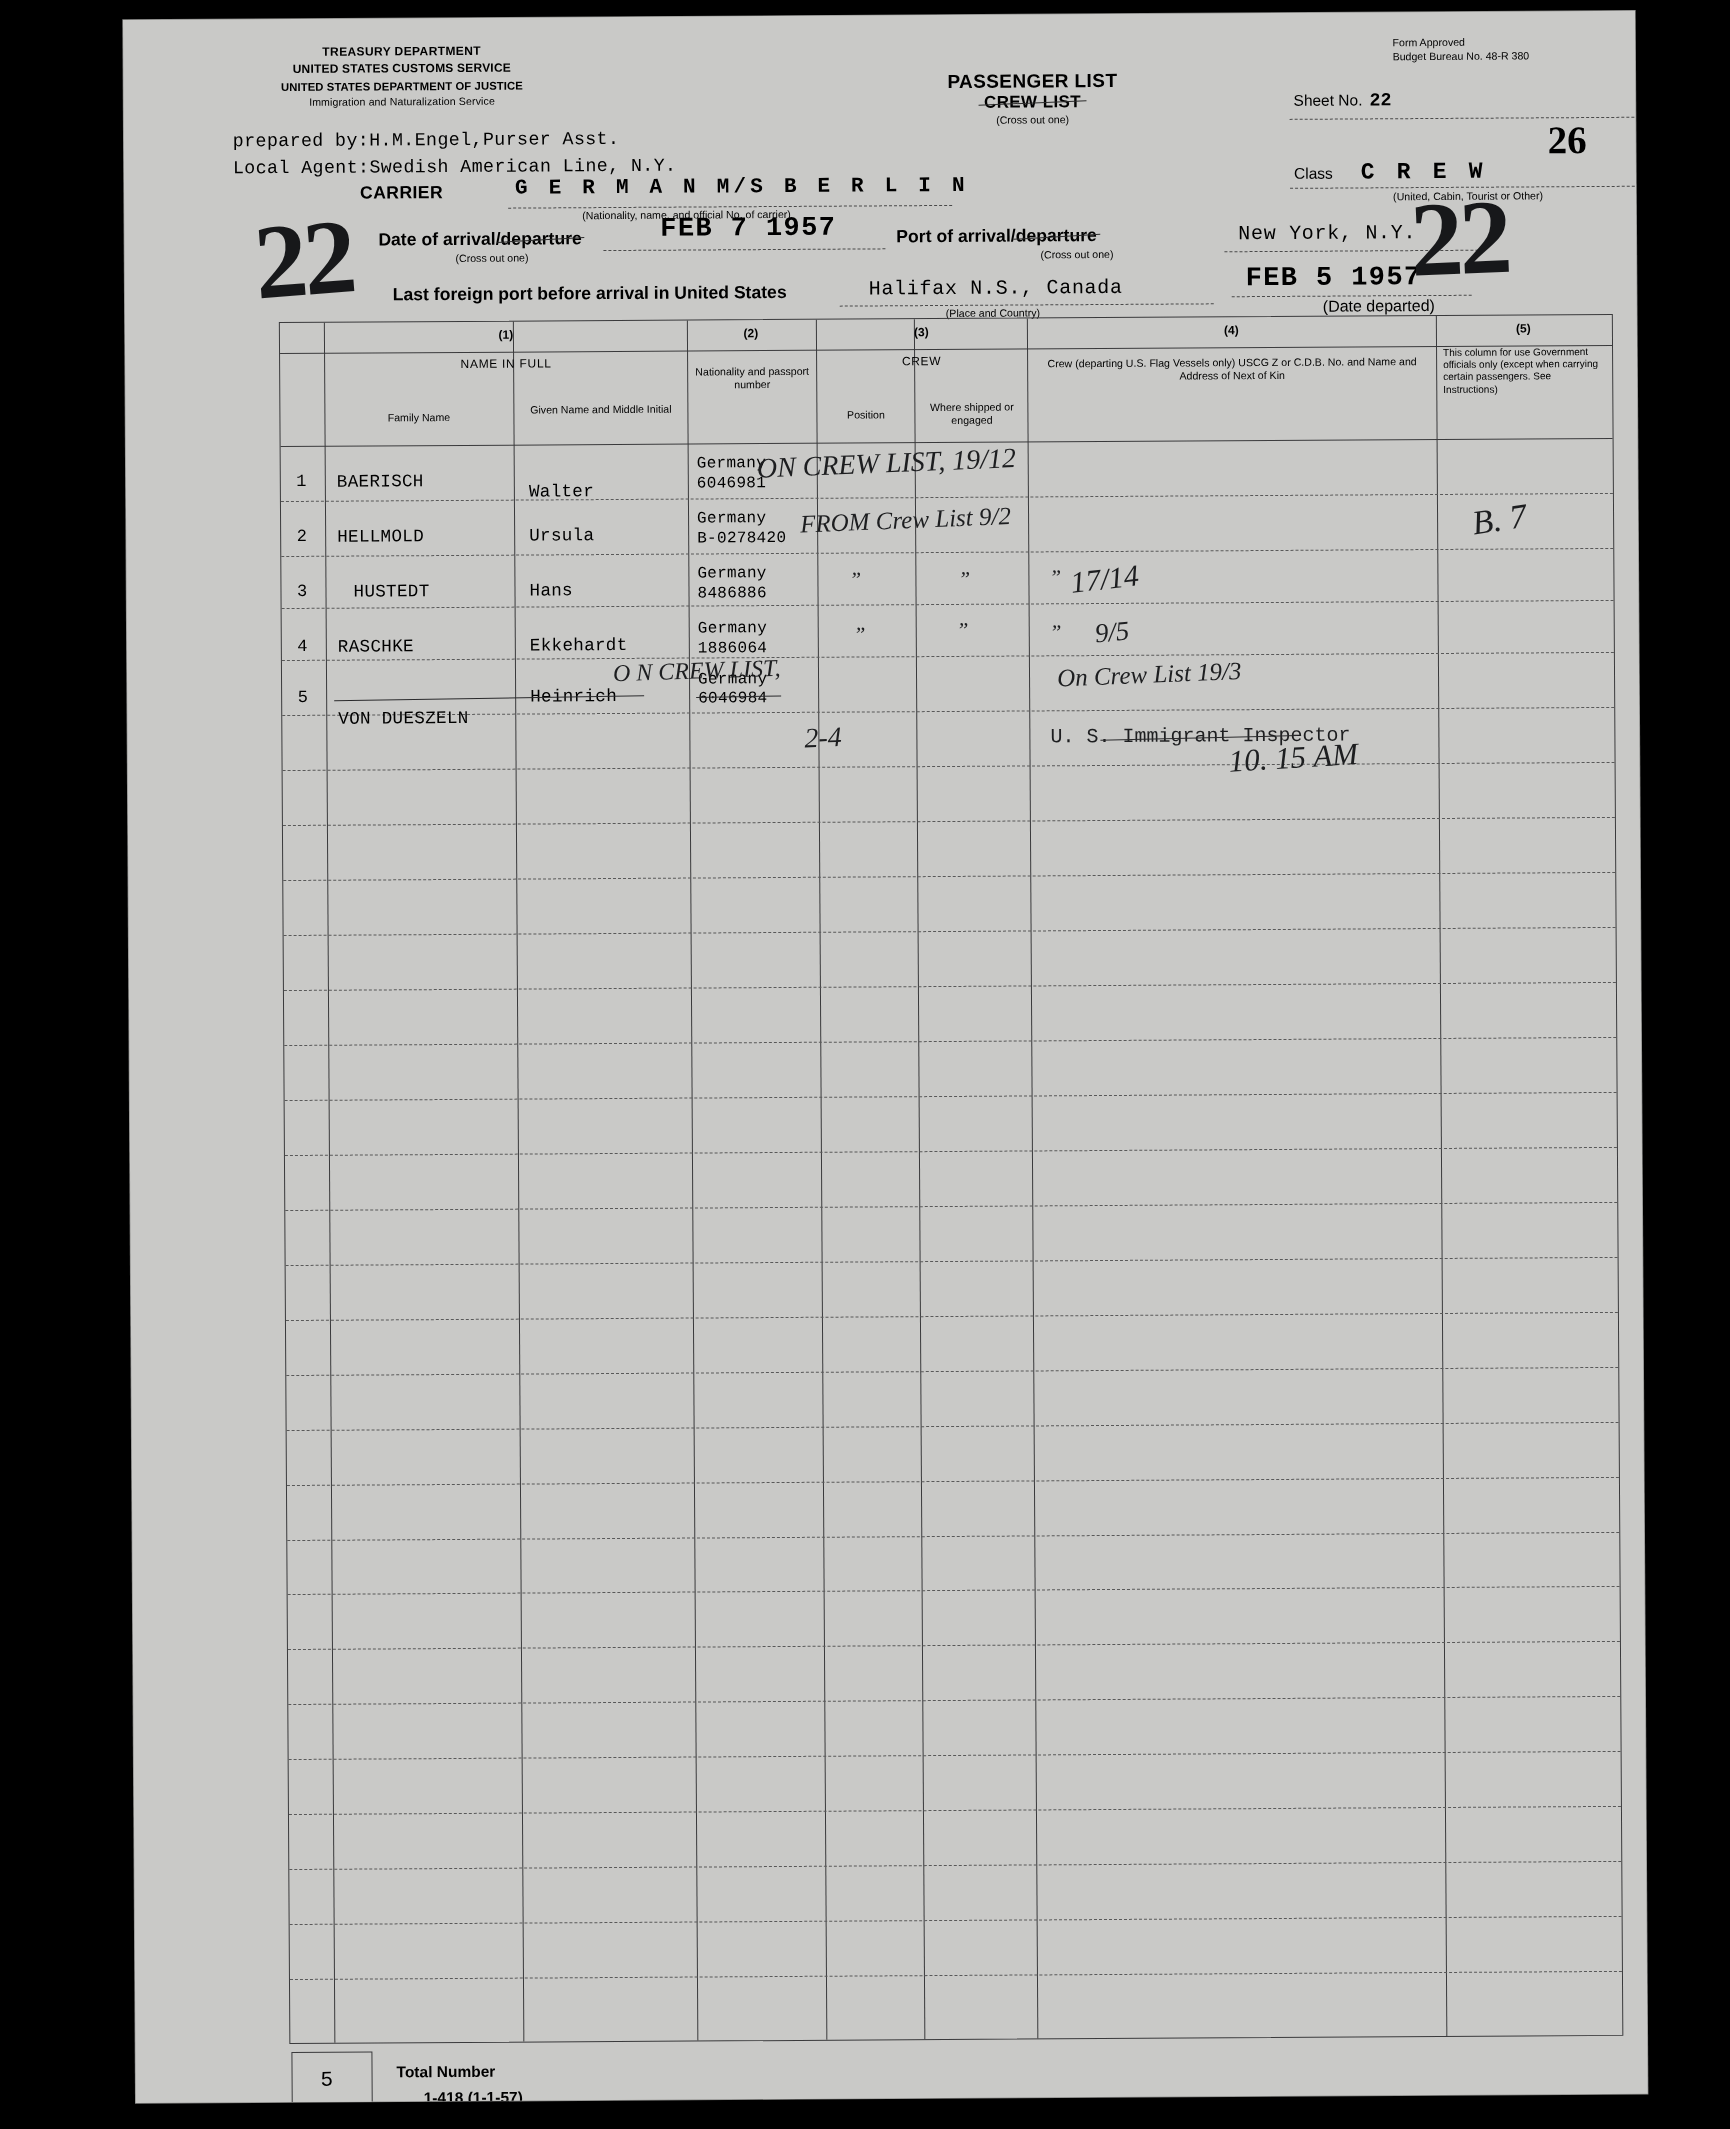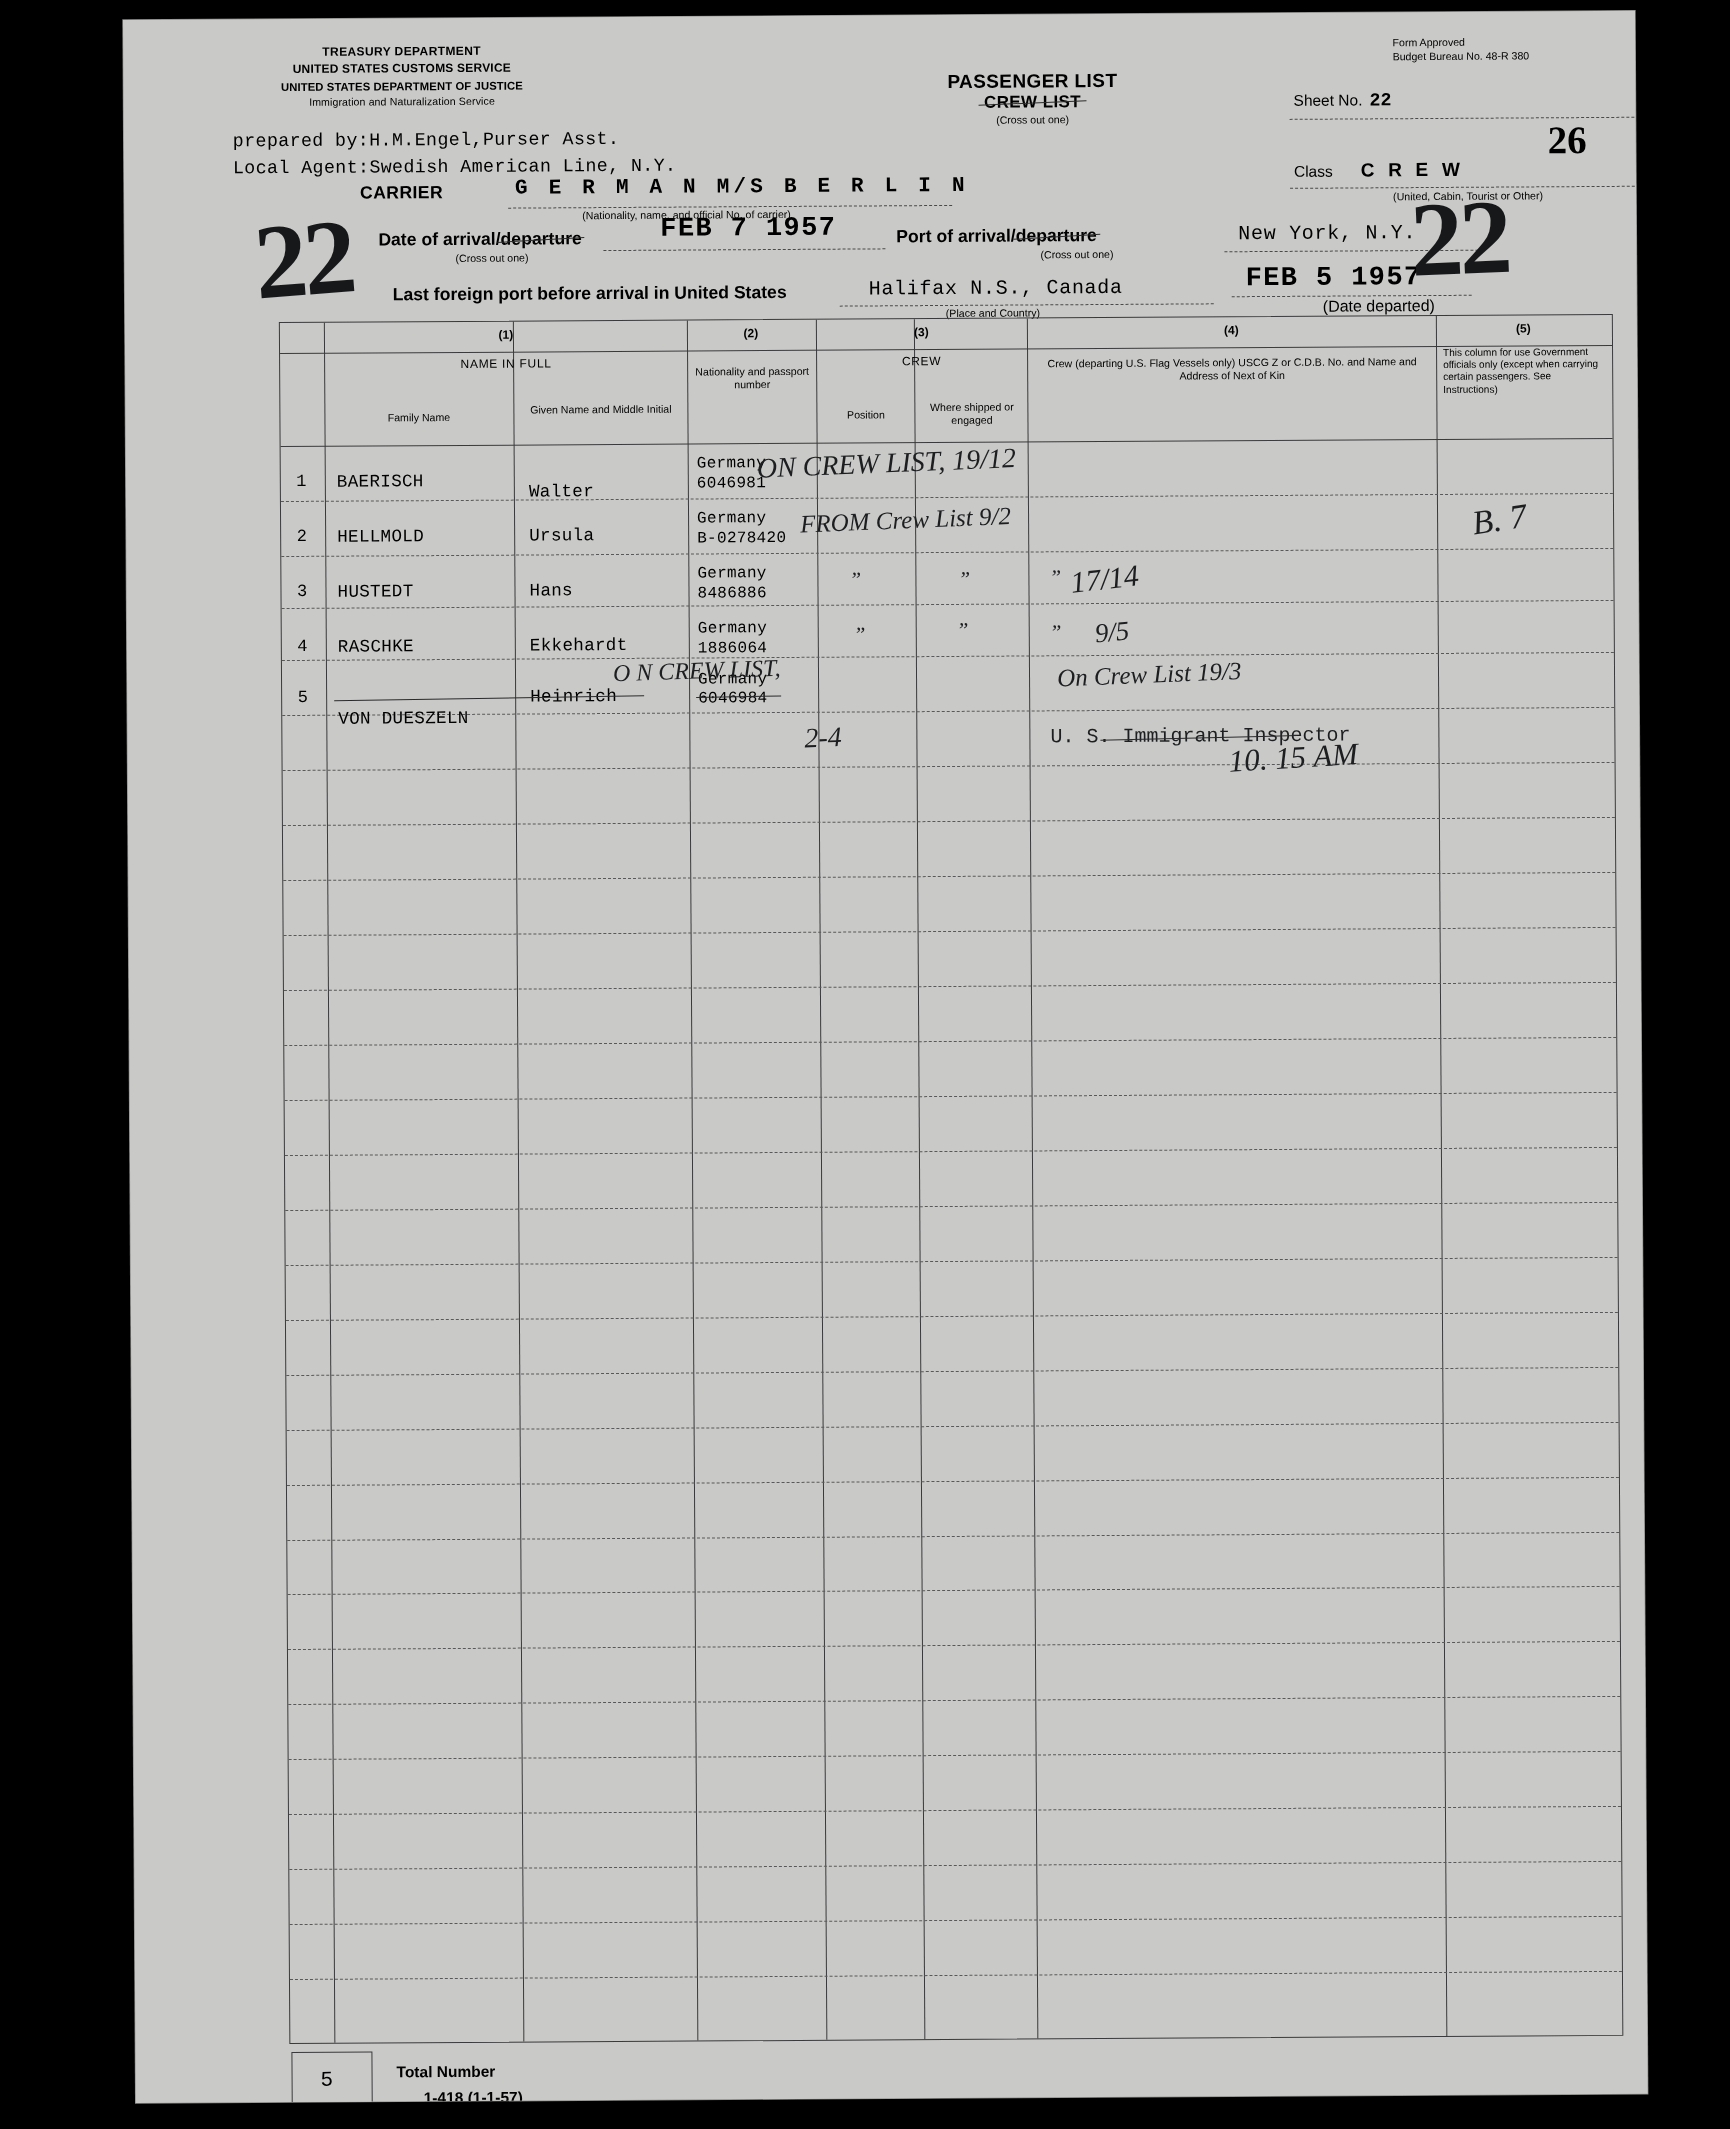--- a/index.html
+++ b/index.html
@@ -36,21 +36,21 @@
 
   #sheetno{left:1170px;top:78px;font-size:15.5px;}
   #sheetno .val{font-family:"Liberation Mono",monospace;font-size:18.3px;font-weight:bold;margin-left:7px;}
   #sheetline{position:absolute;left:1166px;top:106px;width:395px;border-bottom:1.1px dashed #4a4a4a;}
 
   #bignum26{left:1424px;top:106px;font-size:39px;font-weight:bold;font-family:"Liberation Serif",serif;}
 
   #prepared{left:109px;top:109px;font-family:"Liberation Mono",monospace;font-size:18.3px;letter-spacing:0.4px;line-height:1.45;}
 
   #class{left:1170px;top:147px;font-size:15.5px;}
-  #class .cval{font-family:Liberation Sans, sans-serif;font-size:19px;font-weight:bold;letter-spacing:4.2px;margin-left:28px;}
+  #class .cval{font-family:Liberation Mono, monospace;font-size:23px;font-weight:bold;letter-spacing:4.2px;margin-left:28px;}
   #classline{position:absolute;left:1166px;top:175px;width:395px;border-bottom:1.1px dashed #4a4a4a;}
   #classsub{left:1269px;top:178px;font-size:10.6px;}
 
   #carrier{left:236px;top:164px;font-size:17.6px;font-weight:bold;letter-spacing:0.4px;}
   #carriername{left:391px;top:159px;font-family:"Liberation Mono",monospace;font-size:21px;font-weight:bold;letter-spacing:4.2px;}
   #carrierline{position:absolute;left:384px;top:190px;width:444px;border-bottom:1.1px dashed #4a4a4a;}
   #carriersub{left:458px;top:192px;font-size:10.6px;}
 
   #dateline1{left:254px;top:211px;font-size:17.6px;font-weight:bold;}
   #dateline1 .strk{position:relative;display:inline-block;}
@@ -249,21 +249,21 @@
     <div class="celltext" style="left:416px;top:134px;font-size:16px;">Germany</div>
     <div class="celltext" style="left:416px;top:154px;font-size:16px;">6046981</div>
 
     <div class="rownum" style="left:15.5px;top:204px;">2</div>
     <div class="celltext" style="left:56px;top:204px;">HELLMOLD</div>
     <div class="celltext" style="left:248px;top:204px;">Ursula</div>
     <div class="celltext" style="left:416px;top:189px;font-size:16px;">Germany</div>
     <div class="celltext" style="left:416px;top:209px;font-size:16px;">B-0278420</div>
 
     <div class="rownum" style="left:15.5px;top:259px;">3</div>
-    <div class="celltext" style="left:56px;top:259px;">HUSTEDT</div>
+    <div class="celltext" style="left:72px;top:259px;">HUSTEDT</div>
     <div class="celltext" style="left:248px;top:259px;">Hans</div>
     <div class="celltext" style="left:416px;top:244px;font-size:16px;">Germany</div>
     <div class="celltext" style="left:416px;top:264px;font-size:16px;">8486886</div>
 
     <div class="rownum" style="left:15.5px;top:314px;">4</div>
     <div class="celltext" style="left:56px;top:314px;">RASCHKE</div>
     <div class="celltext" style="left:248px;top:314px;">Ekkehardt</div>
     <div class="celltext" style="left:416px;top:299px;font-size:16px;">Germany</div>
     <div class="celltext" style="left:416px;top:319px;font-size:16px;">1886064</div>
 

